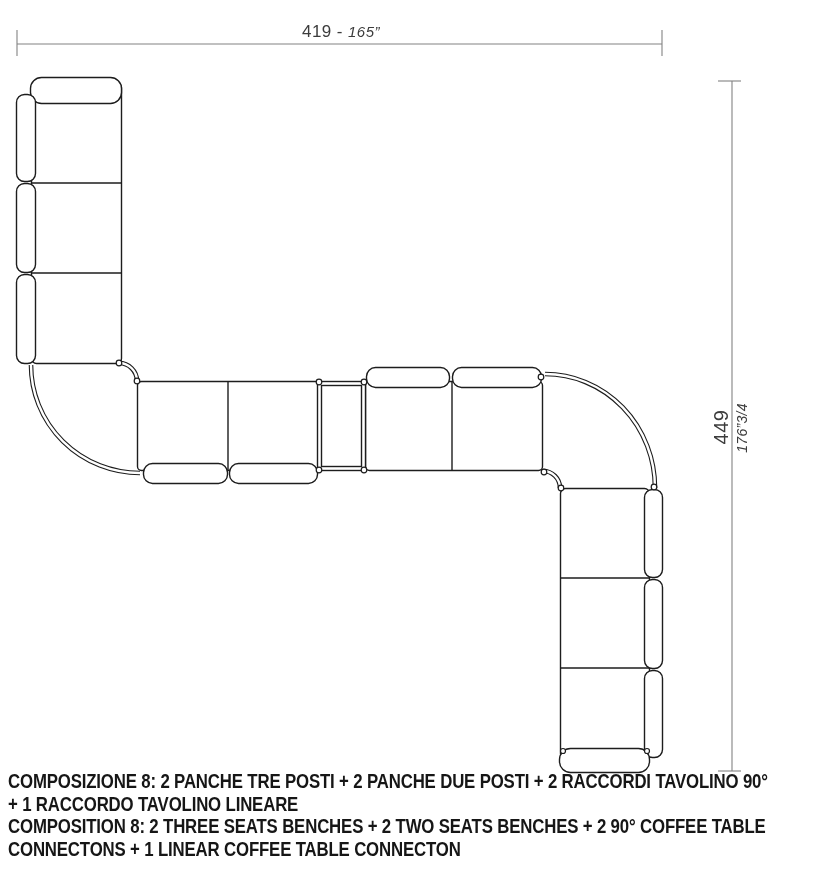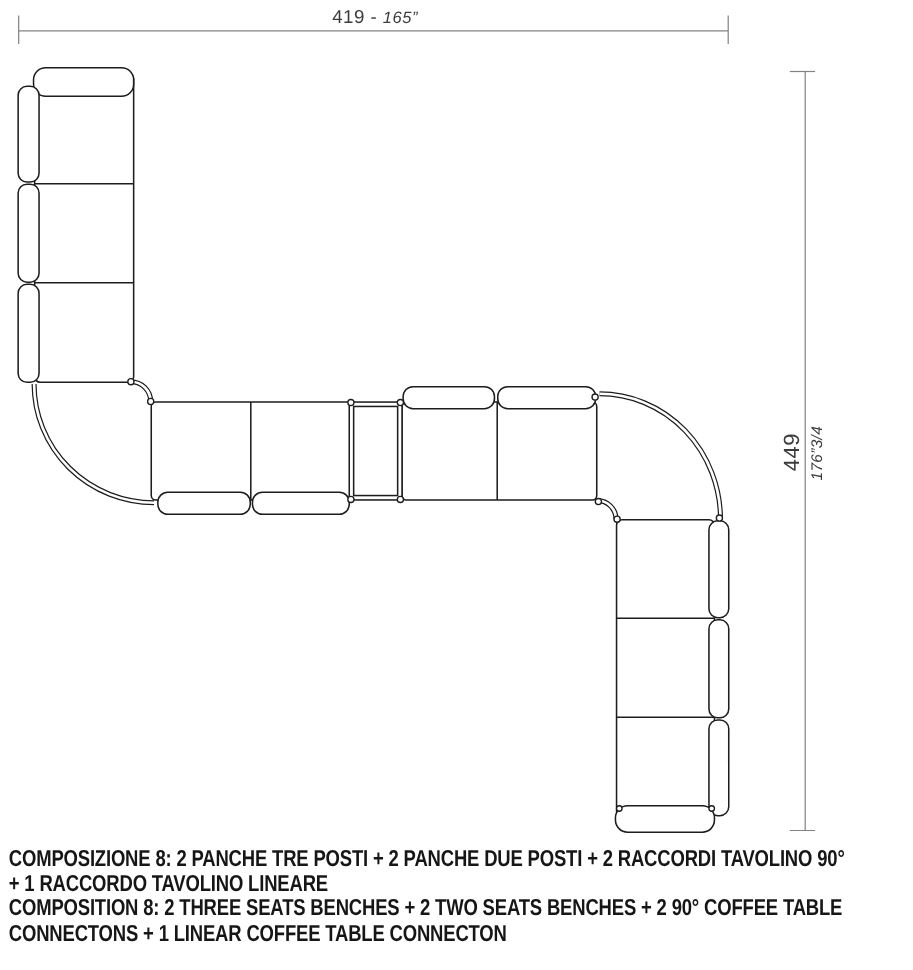--- a/index.html
+++ b/index.html
@@ -1,20 +1,20 @@
 <!DOCTYPE html>
 <html><head>
 <meta charset="utf-8">
 <style>
   html,body{margin:0;padding:0;background:#ffffff;}
   body{
     width:830px;height:882px;position:relative;overflow:hidden;
     font-family:"Liberation Sans", sans-serif;color:#1a1a1a;
   }
-  .drawing{position:absolute;left:0;top:0;width:718px;height:768px;}
+  .drawing{position:absolute;left:0;top:16px;width:718px;height:768px;}
   .drawing svg{position:absolute;left:0;top:0;}
 
   
   .dim-top-label{
     position:absolute;left:341px;top:16px;transform:translate(-50%,-50%);
     white-space:nowrap;font-size:17px;color:#3c3c3c;letter-spacing:0.5px;
   }
   .dim-top-label .sep{margin:0 5px;}
   .dim-top-label .in{font-style:italic;font-size:15px;}
   .dim-right-cm{

